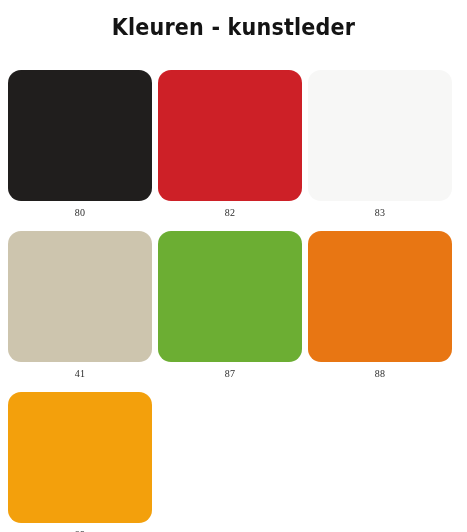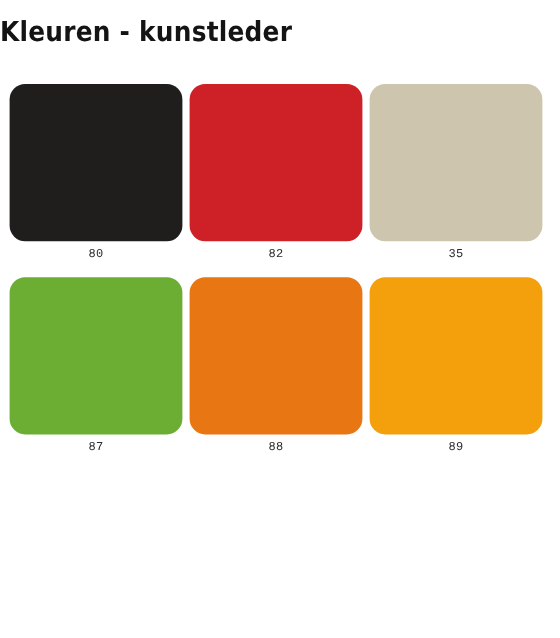--- a/index.html
+++ b/index.html
@@ -18,20 +18,21 @@
     width: 467px;
     height: 532px;
     background: #ffffff;
     box-sizing: border-box;
   }
   .page-title {
     position: absolute;
     top: 14px;
     left: 0;
     width: 467px;
+    text-align: center;
     font-family: "DejaVu Sans Condensed", "Liberation Sans Narrow", "Liberation Sans", sans-serif;
     font-size: 23px;
     font-weight: bold;
     letter-spacing: 0.2px;
     color: #141414;
     white-space: nowrap;
   }
   .swatch-grid {
     position: absolute;
     top: 70px;
@@ -50,21 +51,21 @@
     align-items: center;
   }
   .swatch-chip {
     width: 144px;
     height: 131px;
     border-radius: 13px;
     box-sizing: border-box;
   }
   .swatch-label {
     margin-top: 5px;
-    font-family: Liberation Mono, monospace;
+    font-family: Liberation Serif, serif;
     font-size: 10px;
     font-weight: normal;
     color: #2b2b2b;
     text-align: center;
     line-height: 14px;
     letter-spacing: 0.3px;
   }
 </style>
 </head>
 <body style="background: rgb(255, 255, 255);">
@@ -79,24 +80,28 @@
       <div class="swatch-chip" style="background: rgb(32, 30, 29);"></div>
       <div class="swatch-label">80</div>
     </div>
 
 
     <div class="swatch-cell">
       <div class="swatch-chip" style="background: rgb(205, 32, 39);"></div>
       <div class="swatch-label">82</div>
     </div>
 
+    <div class="swatch-cell">
+      <div class="swatch-chip" style="background: rgb(247, 247, 246);"></div>
+      <div class="swatch-label">83</div>
+    </div>
 
     <div class="swatch-cell">
       <div class="swatch-chip" style="background: rgb(205, 197, 174);"></div>
-      <div class="swatch-label">35</div>
+      <div class="swatch-label">41</div>
     </div>
 
 
     <div class="swatch-cell">
       <div class="swatch-chip" style="background: rgb(108, 174, 51);"></div>
       <div class="swatch-label">87</div>
     </div>
 
     <div class="swatch-cell">
       <div class="swatch-chip" style="background: rgb(232, 118, 19);"></div>

